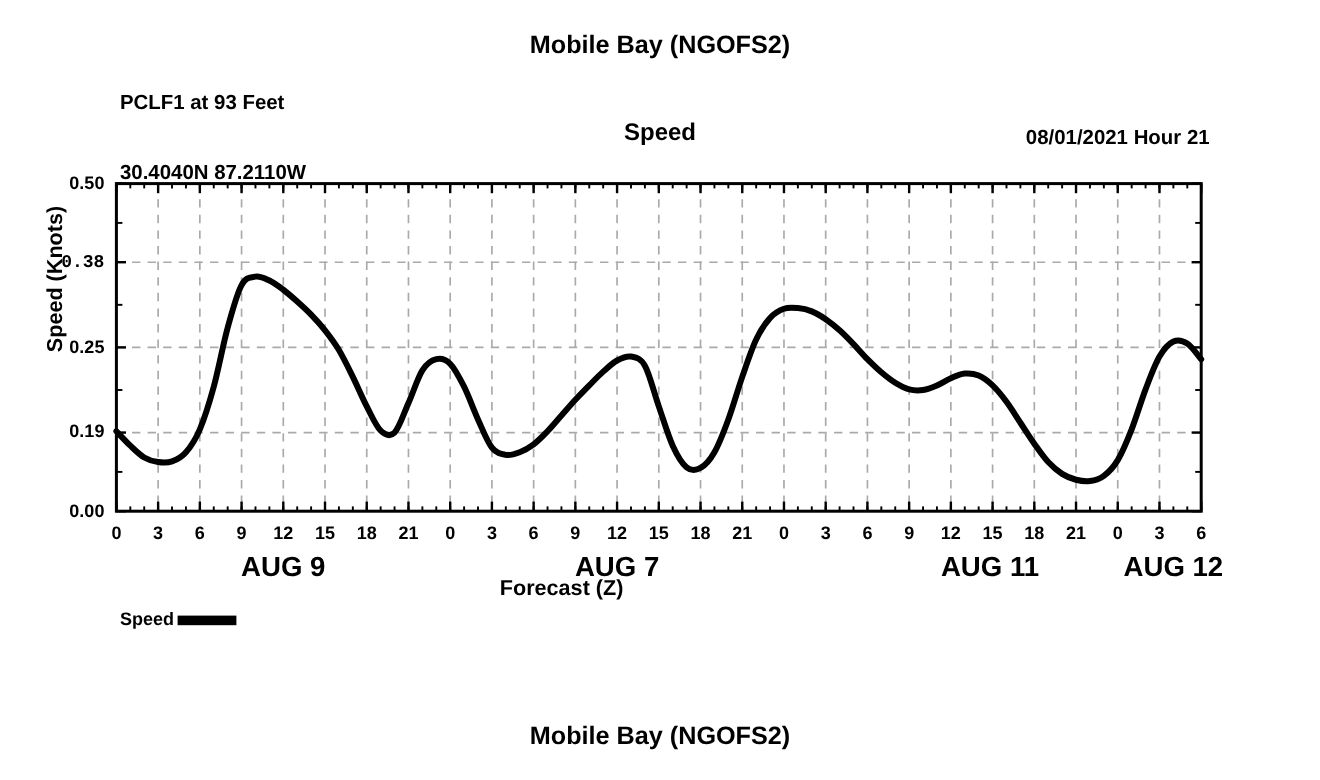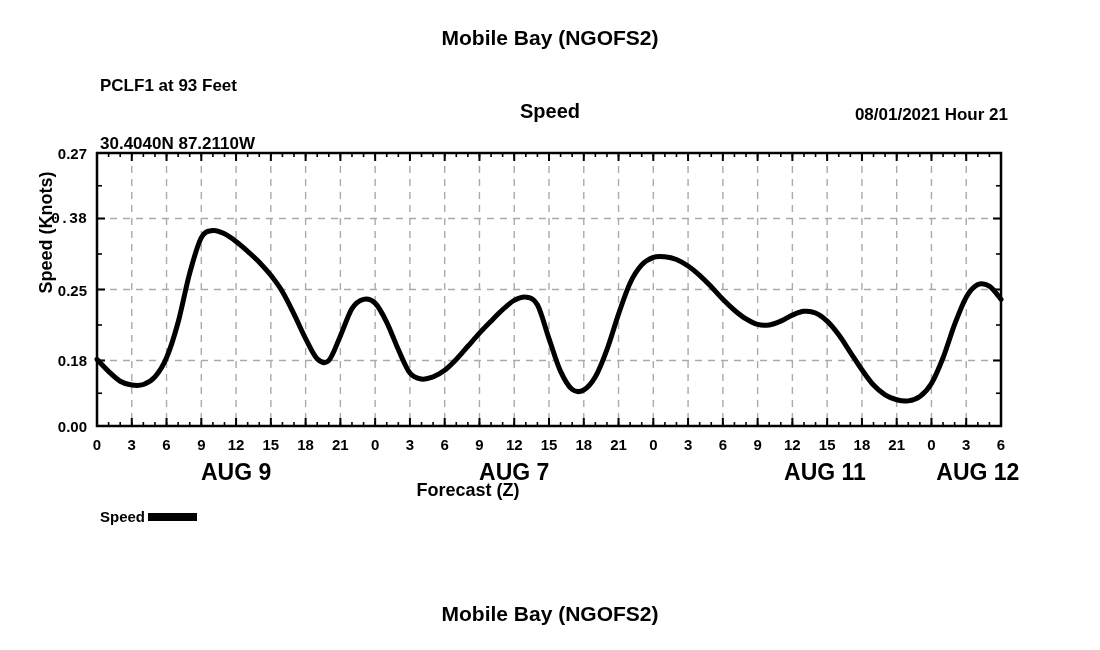--- a/index.html
+++ b/index.html
@@ -136,24 +136,24 @@
 <div id="station-line" class="abs">PCLF1 at 93 Feet</div>
 <div id="coords-line" class="abs">30.4040N  87.2110W</div>
 <div id="subtitle-center" class="abs">Speed</div>
 <div id="run-stamp" class="abs">08/01/2021 Hour 21</div>
 
 <div id="ylabel" class="abs">Speed (Knots)</div>
 <div id="xlabel" class="abs">Forecast (Z)</div>
 
 <div id="ytick-holder" class="abs">
     <div class="ytick-label" style="top: 426px;">0.00</div>
-    <div class="ytick-label" style="top: 360.48px;">0.18</div>
+    <div class="ytick-label" style="top: 360.48px;">0.19</div>
     <div class="ytick-label" style="top: 289.5px;">0.25</div>
     <div class="ytick-label" style="top: 218.52px; font-family: Liberation Mono, monospace;">0.38</div>
-    <div class="ytick-label" style="top: 153px;">0.27</div>
+    <div class="ytick-label" style="top: 153px;">0.50</div>
   </div>
 <div id="xtick-holder" class="abs">
     <div class="xtick-label" style="left: 97px;">0</div>
     <div class="xtick-label" style="left: 131.769px;">3</div>
     <div class="xtick-label" style="left: 166.538px;">6</div>
     <div class="xtick-label" style="left: 201.308px;">9</div>
     <div class="xtick-label" style="left: 236.077px;">12</div>
     <div class="xtick-label" style="left: 270.846px;">15</div>
     <div class="xtick-label" style="left: 305.615px;">18</div>
     <div class="xtick-label" style="left: 340.385px;">21</div>

